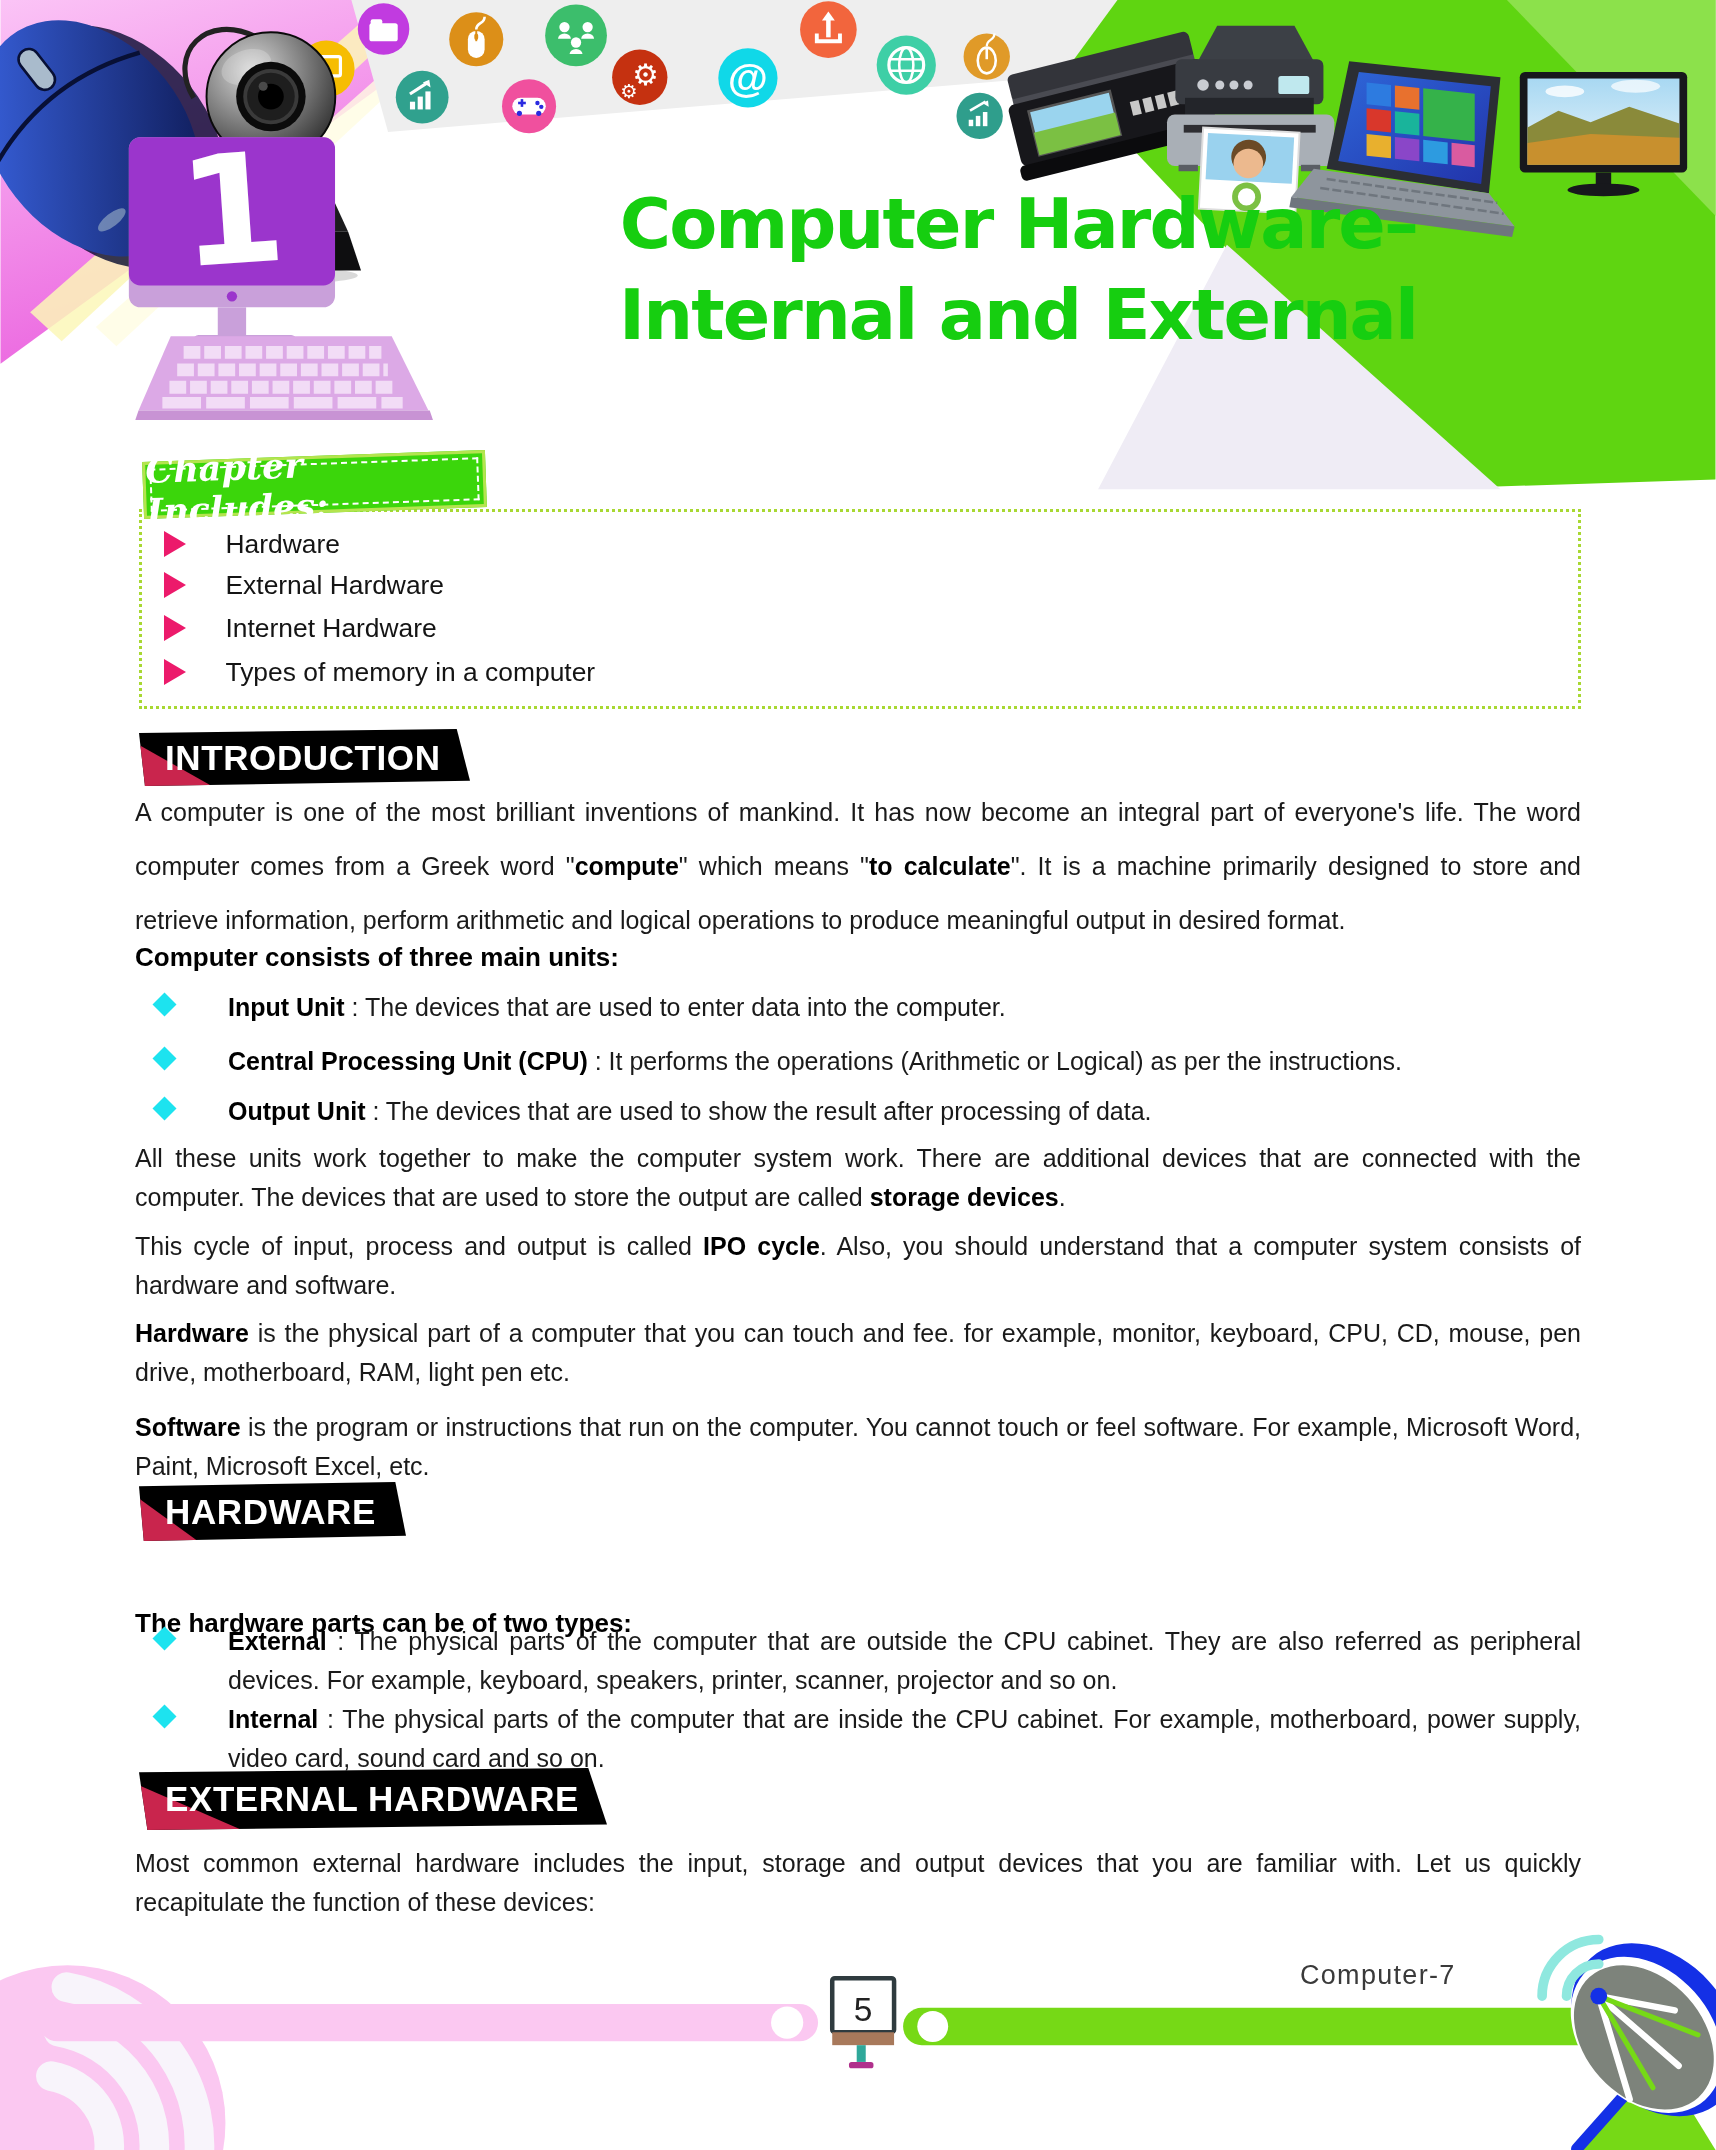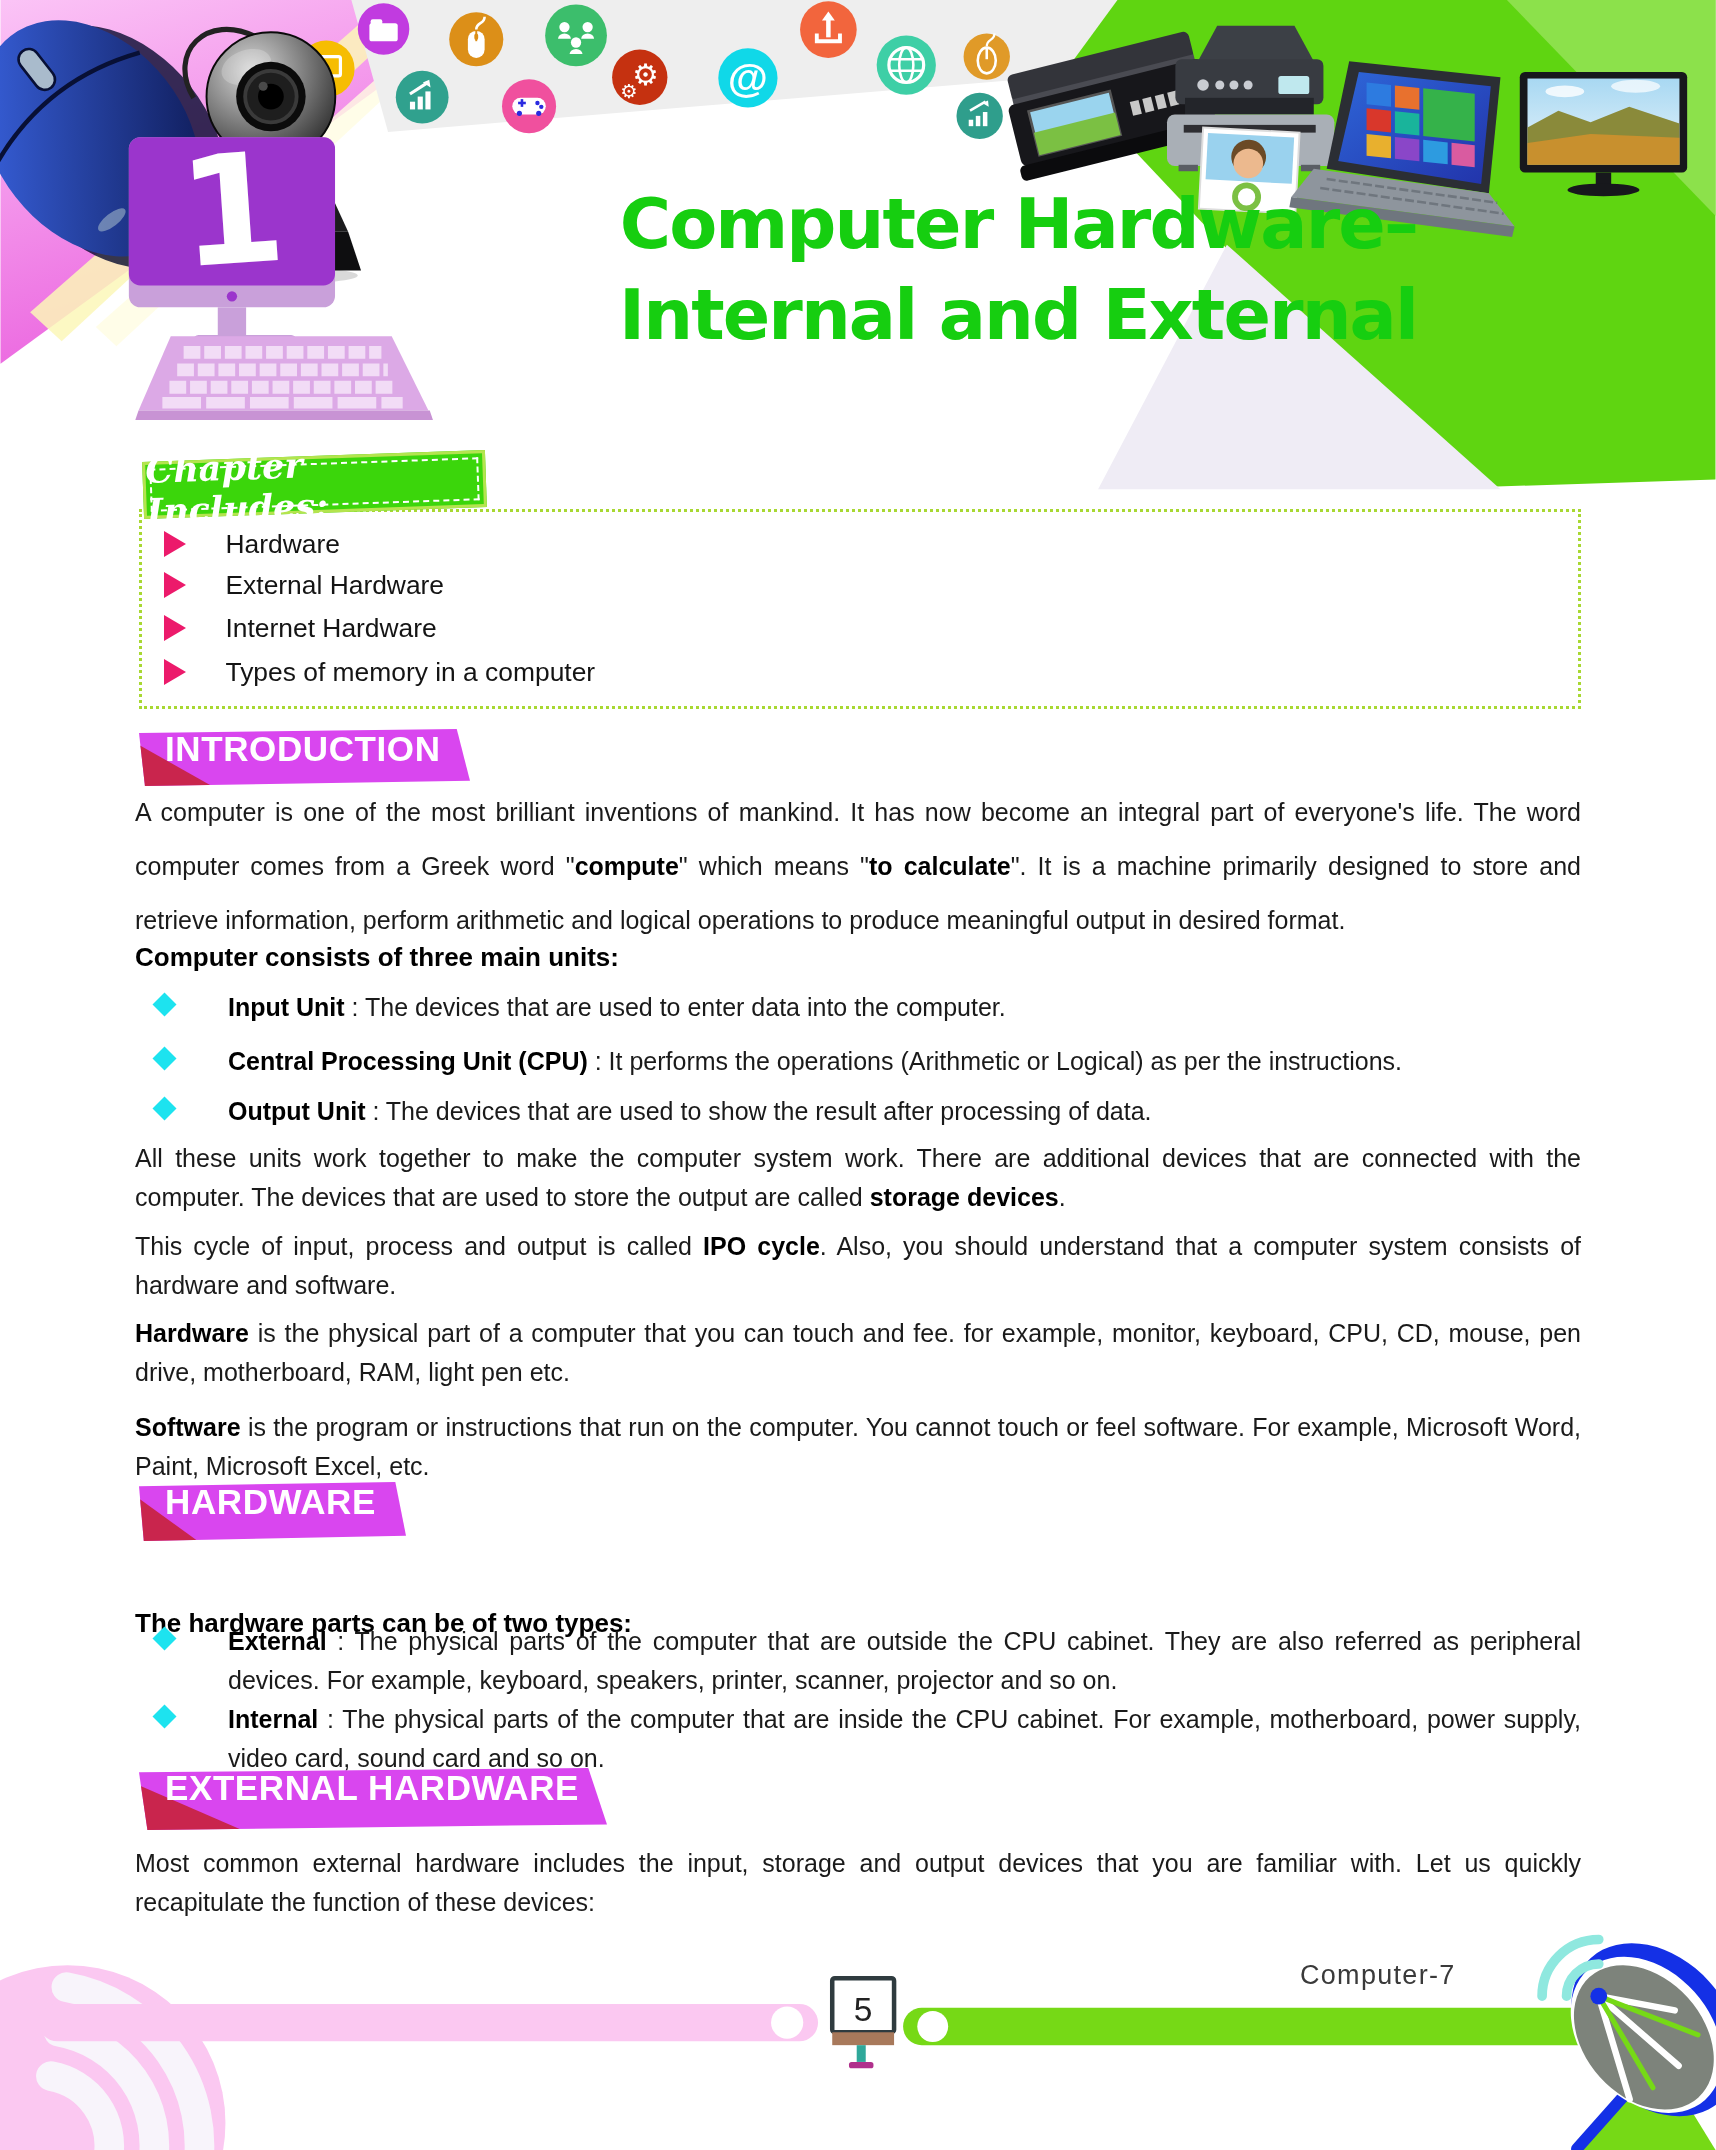--- a/index.html
+++ b/index.html
@@ -21,22 +21,22 @@
                     transform:rotate(-2deg); display:flex; align-items:center; justify-content:center; }
   .includes-label::before { content:""; position:absolute; inset:3.9px; border:2.6px dashed #ffffff; }
   .includes-label span { font-family:"DejaVu Serif", serif; font-style:italic; font-weight:bold;
                          font-size:35px; color:#ffffff; position:relative; }
   .inc-item { position:absolute; left:139px; height:34px; display:flex; align-items:center; }
   .inc-item .tri { width:0; height:0; border-top:13.5px solid transparent; border-bottom:13.5px solid transparent;
                    border-left:22px solid #ec1a6b; margin-left:24.5px; }
   .inc-item .lab { font-size:26.4px; color:#141414; margin-left:40px; }
 
   
-  .banner { position:absolute; background:#d946ef; clip-path:polygon(0% 7%, 96% 0%, 100% 91%, 1.8% 100%);
-            display:flex; }
+  .banner { position:absolute; background:#000000; clip-path:polygon(0% 7%, 96% 0%, 100% 91%, 1.8% 100%);
+            display:flex; align-items:center; }
   .banner .fold { position:absolute; left:0; bottom:0; width:22%; height:72%; background:#c9254d;
                   clip-path:polygon(0 0, 100% 100%, 0 100%); }
   .banner .blabel { position:relative; color:#ffffff; font-weight:bold; font-size:35px;
                     letter-spacing:0.6px; padding-left:26px; }
 
   
   .para { position:absolute; left:135px; width:1446px; font-size:25px; line-height:39px;
           text-align:justify; color:#1a1a1a; }
   .p1 { line-height:54px; }
   .bb { font-weight:bold; color:#000; }

